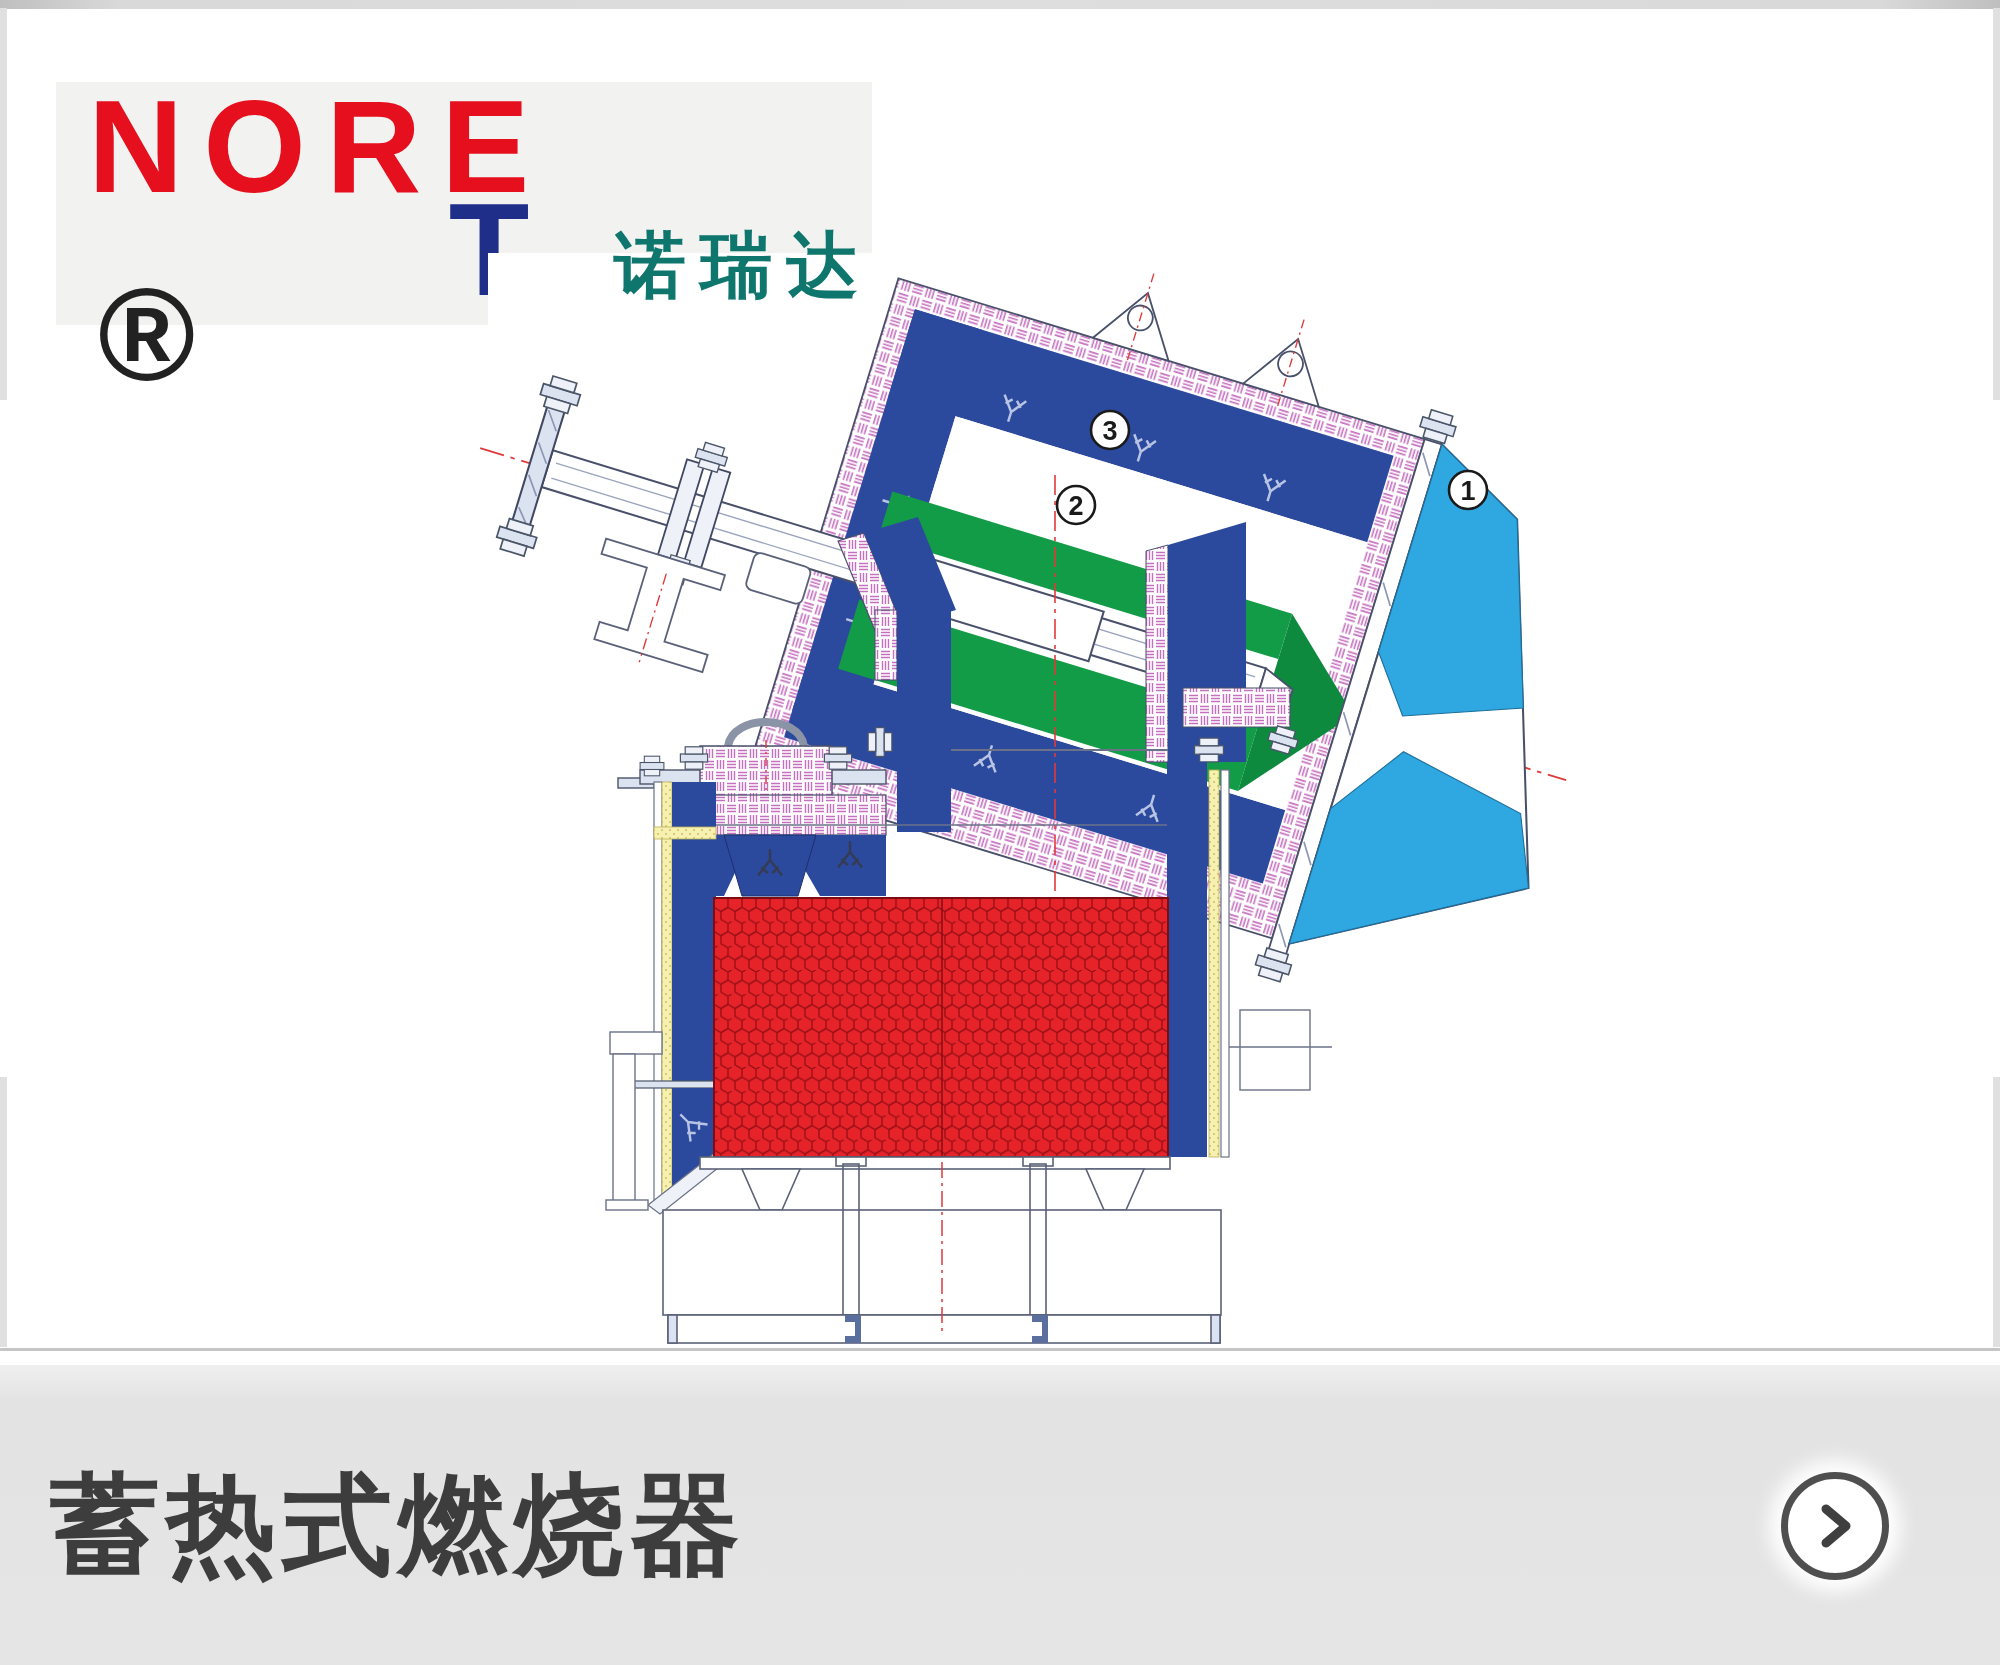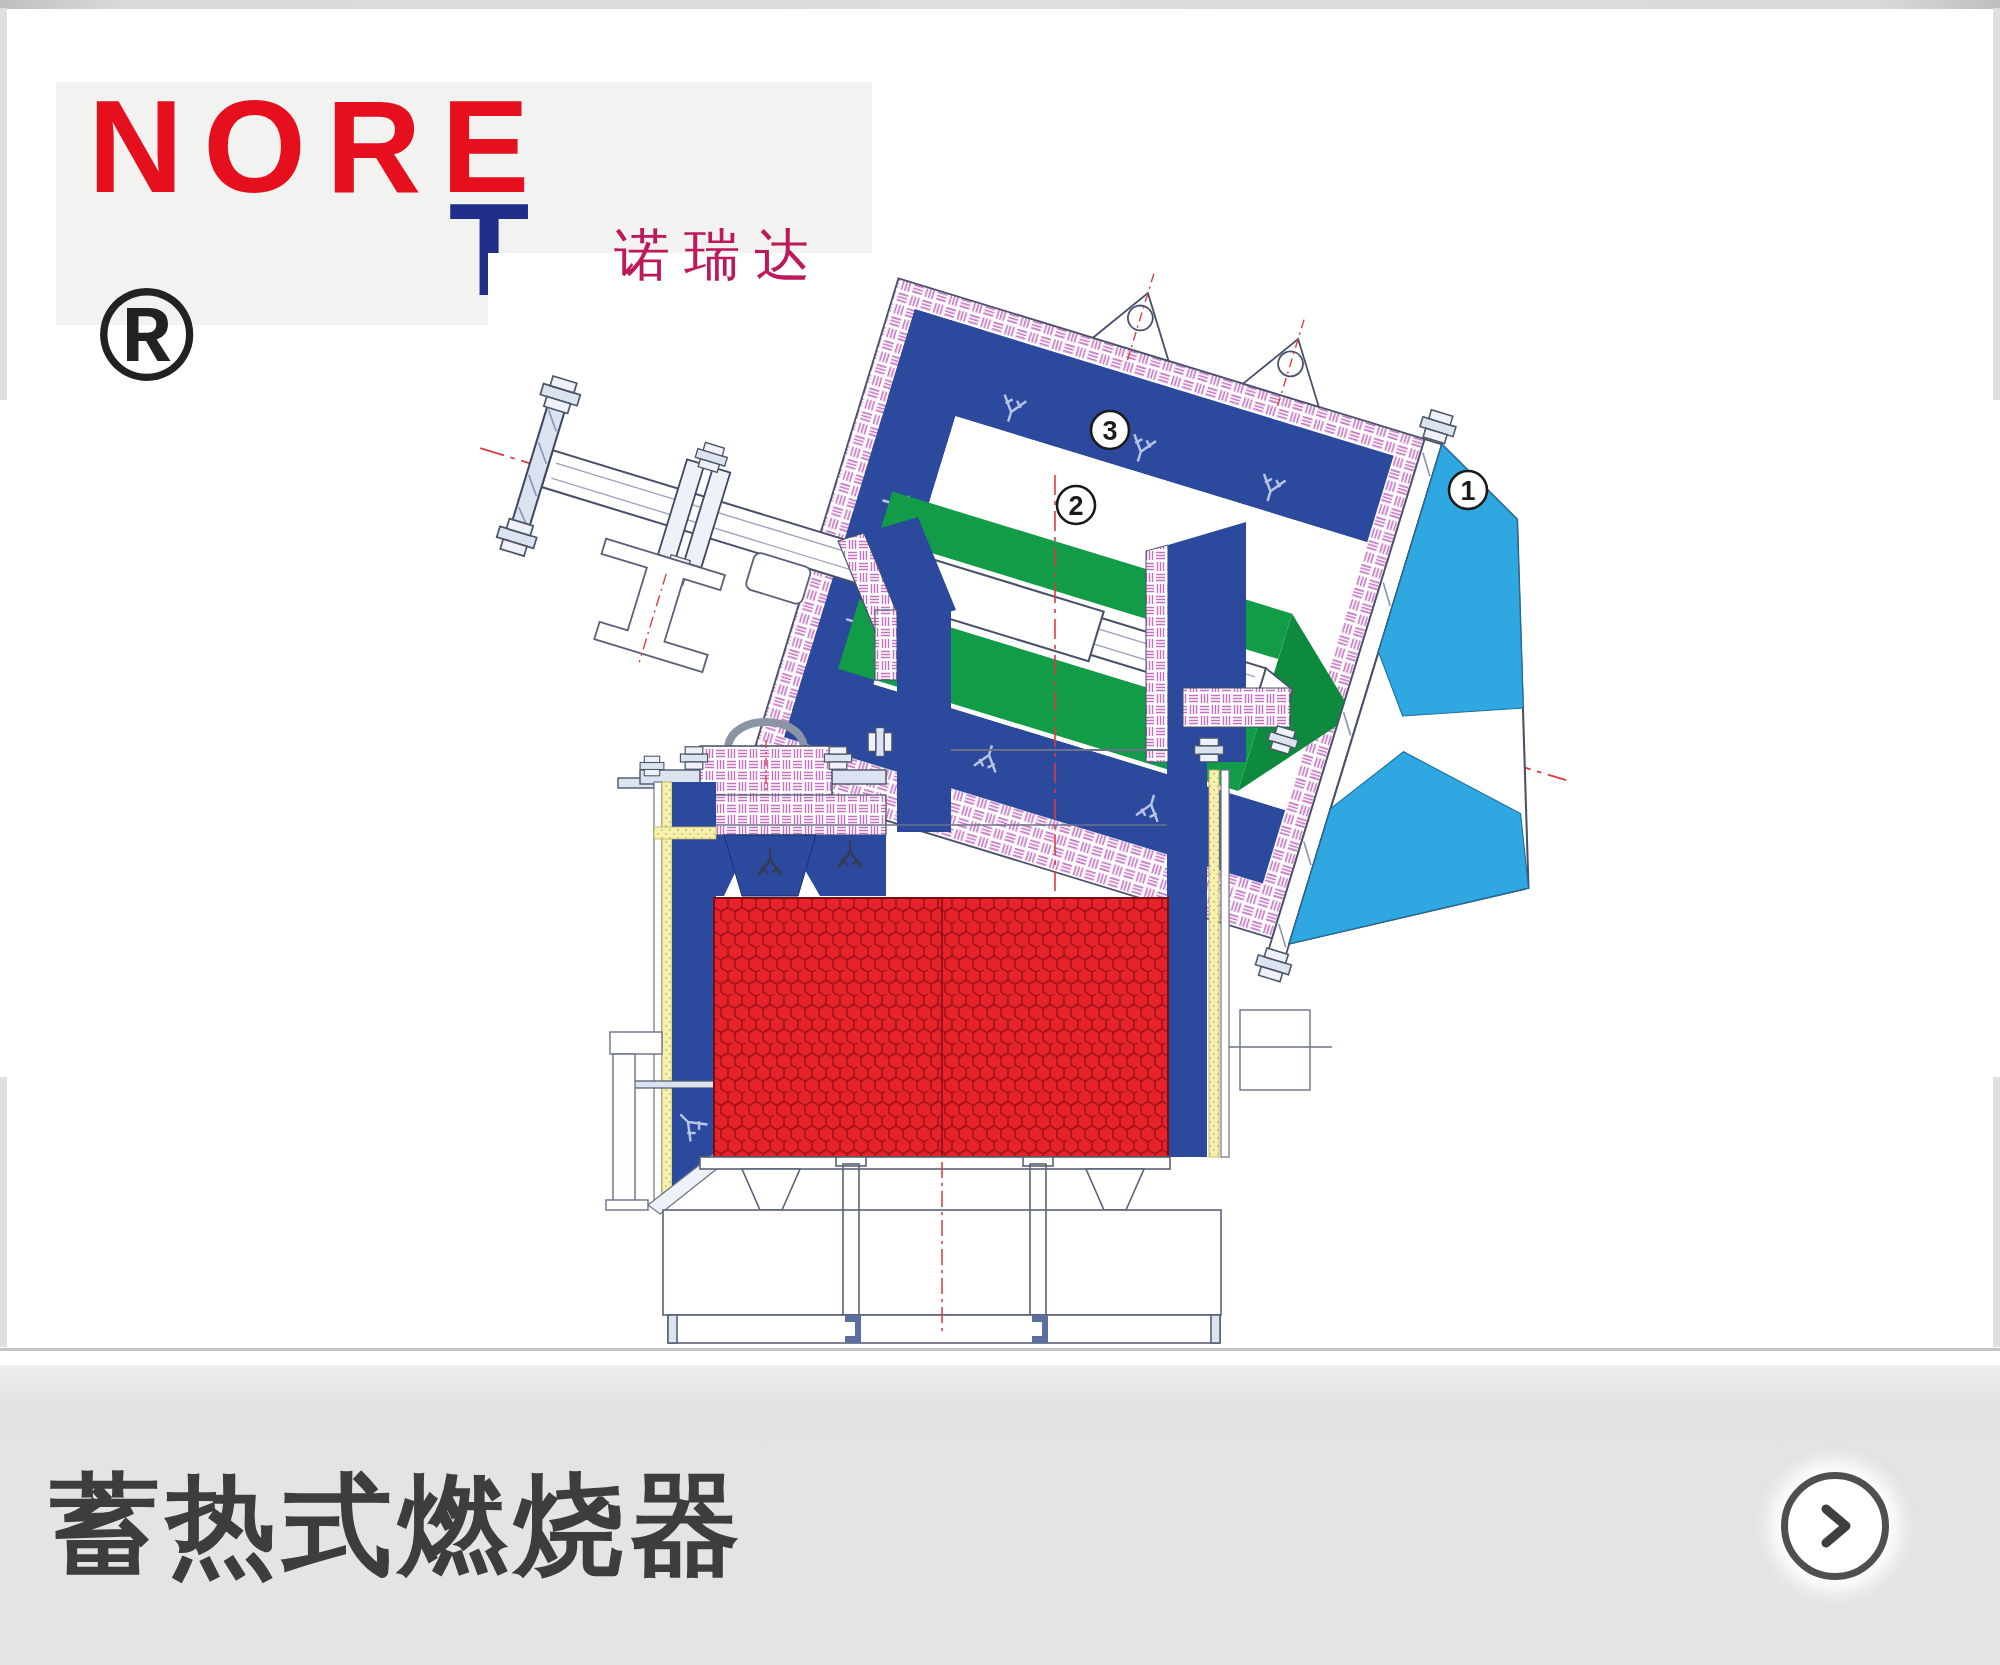--- a/index.html
+++ b/index.html
@@ -14,21 +14,21 @@
   .edge{width:7px;background:#e0e0e0;}
   
   .logo-box{left:56px;top:82px;width:816px;height:243px;background:#f2f3f1;}
   .brand{left:88px;top:96px;display:flex;align-items:flex-end;height:120px;flex-direction:column;}
   .brand span{font-weight:900;font-size:132px;line-height:0.78;letter-spacing:20px;}
   .red-part{color:#e60f1e;}
   .blue-part{color:#1f2e88;}
   .a-svg{width:104px;height:97px;margin-left:6px;}
   .reg{font-size:44px;color:#222;font-weight:400;align-self:flex-start;margin:-18px 0 0 10px;letter-spacing:0;}
   .cn-box{left:488px;top:253px;width:417px;height:77px;background:#fff;}
-  .cn-name{left:614px;top:218px;font-size:56px;font-weight:400;color:#be185d;letter-spacing:14px;white-space:nowrap;}
+  .cn-name{left:614px;top:218px;font-size:72px;font-weight:700;color:#0f766e;letter-spacing:14px;white-space:nowrap;}
   
   .footer{left:0;top:1365px;width:2000px;height:300px;
     background:linear-gradient(180deg,#efefef 0,#e3e3e3 12%,#e5e5e5 100%);}
   .footer-title{left:0;top:1452px;width:2000px;text-align:left;padding-left:50px;box-sizing:border-box;
     font-size:110px;font-weight:bold;color:#3d3d3d;letter-spacing:6px;}
   .next-btn{left:1781px;top:1472px;width:108px;height:108px;border-radius:50%;
     background:#fff;border:7px solid #4f4f4f;box-sizing:border-box;cursor:pointer;
     box-shadow:0 0 18px 12px rgba(255,255,255,.95);display:flex;align-items:center;justify-content:center;}
   .diagram-svg{left:0;top:0;width:2000px;height:1665px;}
 </style>

